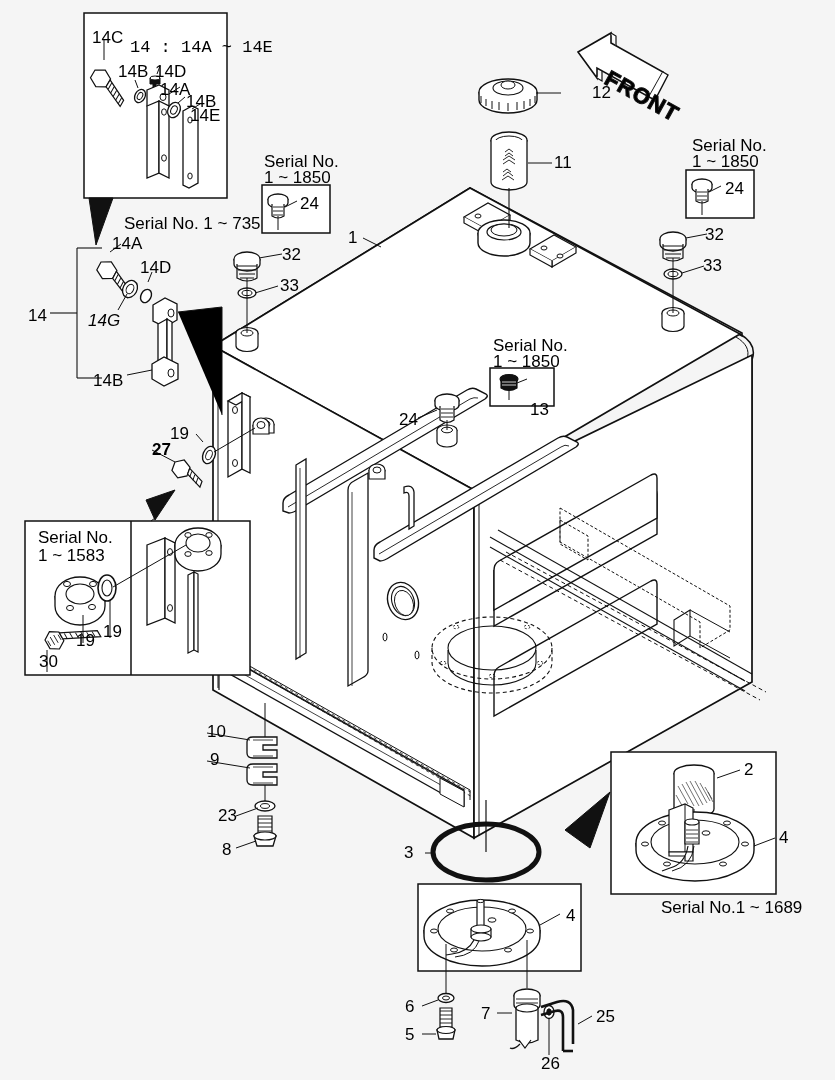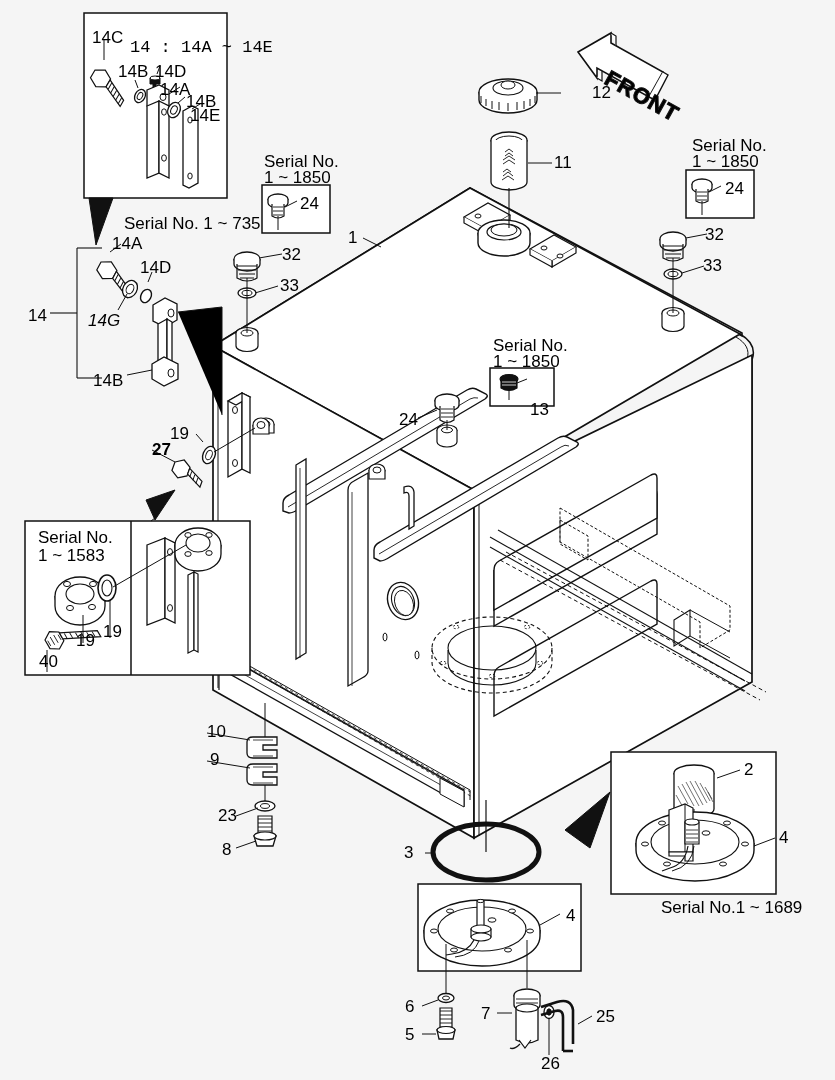--- a/index.html
+++ b/index.html
@@ -548,21 +548,21 @@
 <div class="lbl" style="left:725px;top:179px;">24</div>
 
 <div class="lbl" style="left:493px;top:336px;">Serial No.</div>
 <div class="lbl" style="left:493px;top:352px;">1 ~ 1850</div>
 <div class="lbl" style="left:530px;top:372px;margin-top:28px;">13</div>
 
 <div class="lbl" style="left:38px;top:528px;">Serial No.</div>
 <div class="lbl" style="left:38px;top:546px;">1 ~ 1583</div>
 <div class="lbl" style="left:76px;top:631px;">19</div>
 <div class="lbl" style="left:103px;top:622px;">19</div>
-<div class="lbl" style="left:39px;top:652px;">40</div>
+<div class="lbl" style="left:39px;top:652px;">30</div>
 
 <div class="lbl" style="left:348px;top:228px;">1</div>
 <div class="lbl" style="left:549px;top:83px;margin-left:43px;">12</div>
 <div class="lbl" style="left:554px;top:153px;">11</div>
 <div class="lbl" style="left:282px;top:245px;">32</div>
 <div class="lbl" style="left:280px;top:276px;">33</div>
 <div class="lbl" style="left:705px;top:225px;">32</div>
 <div class="lbl" style="left:703px;top:256px;">33</div>
 <div class="lbl" style="left:399px;top:410px;">24</div>
 

